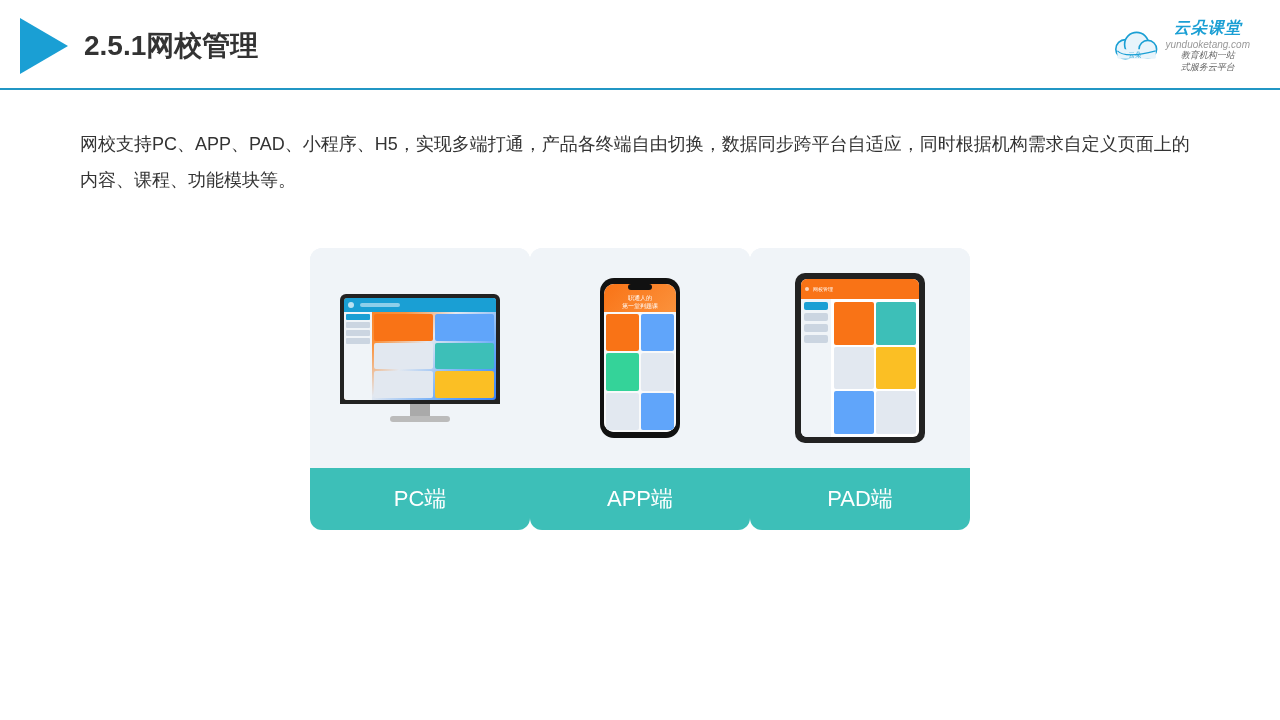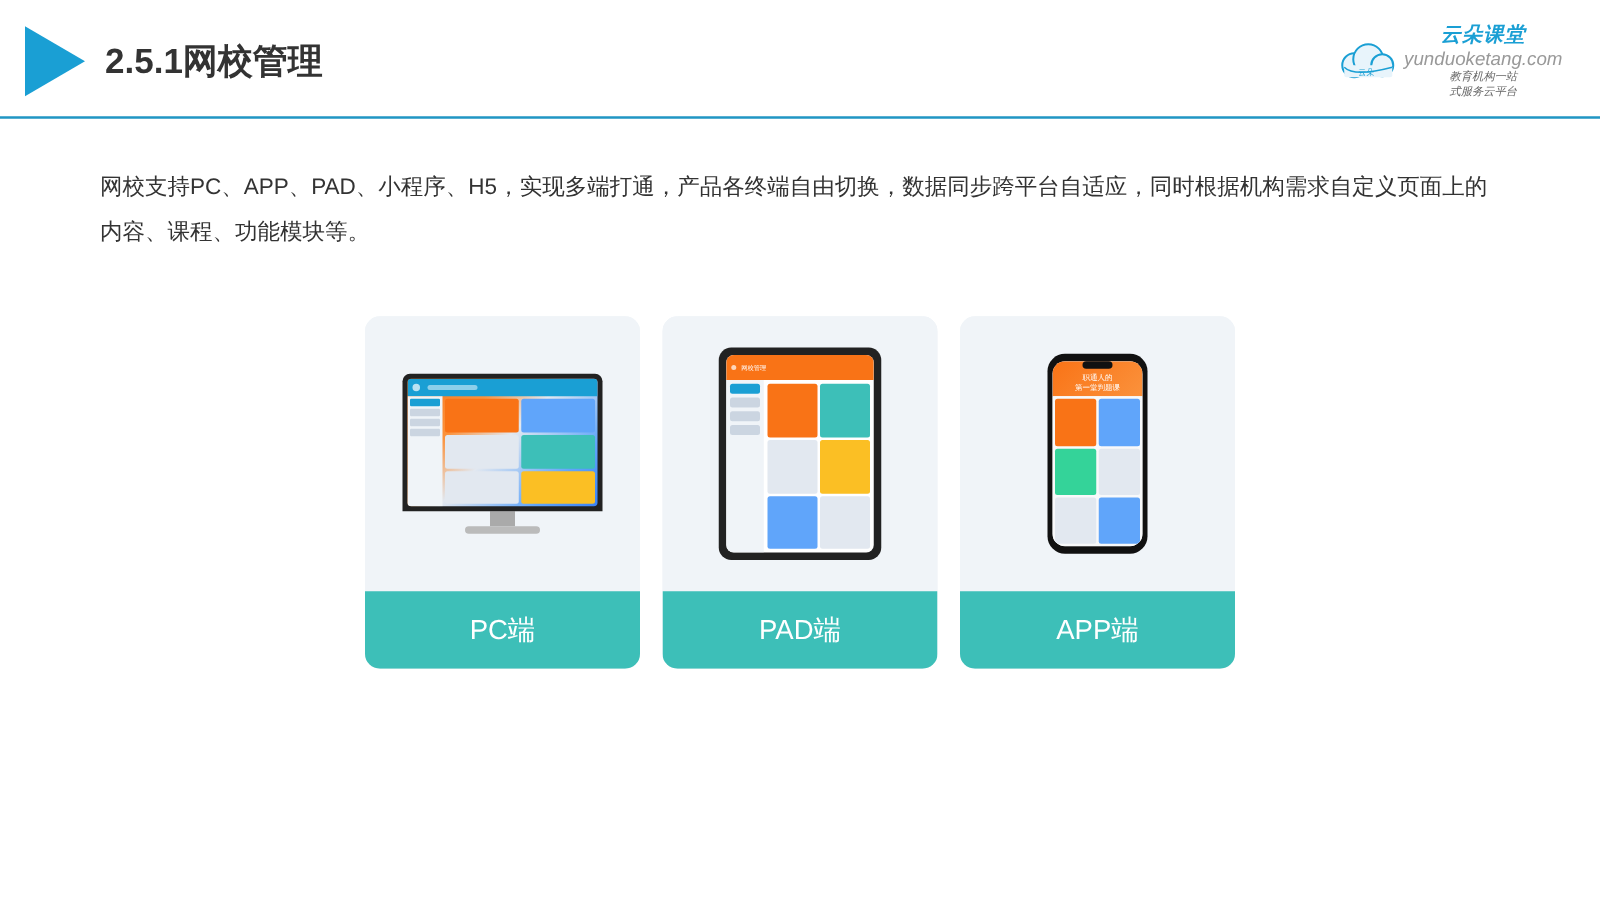--- a/index.html
+++ b/index.html
@@ -61,37 +61,36 @@
       color: #1a9fd4;
       font-weight: bold;
       letter-spacing: 1px;
     }
     .brand-tagline {
       font-size: 9px;
       color: #666;
       line-height: 1.3;
     }
     .brand-url {
-      font-size: 15px;
+      font-size: 10px;
       color: #999;
     }
 
     
     .description {
       padding: 36px 80px 20px 80px;
       font-size: 18px;
       line-height: 2;
       color: #333;
     }
 
     
     .cards-container {
       display: flex;
       justify-content: center;
-      gap: 18px;
       padding: 20px 50px;
       margin-top: 10px;
     }
 
     .card {
       width: 220px;
       border-radius: 12px;
       background: #f0f4f8;
       overflow: hidden;
       display: flex;
@@ -385,20 +384,42 @@
         </div>
         <div class="pc-stand-neck"></div>
         <div class="pc-stand-base"></div>
       </div>
     </div>
     <div class="card-label">PC端</div>
   </div>
 
   <div class="card">
     <div class="card-image-area">
+      <div class="phone-mockup">
+        <div class="phone-notch"></div>
+        <div class="phone-screen">
+          <div class="phone-screen-header">
+            <div style="color:white;font-size:6px;line-height:1.4;text-align:center;padding-top:8px;">职通人的<br>第一堂判题课</div>
+          </div>
+          <div class="phone-screen-body">
+            <div class="phone-cell orange"></div>
+            <div class="phone-cell blue"></div>
+            <div class="phone-cell green"></div>
+            <div class="phone-cell"></div>
+            <div class="phone-cell"></div>
+            <div class="phone-cell blue"></div>
+          </div>
+        </div>
+      </div>
+    </div>
+    <div class="card-label">APP端</div>
+  </div>
+
+  <div class="card">
+    <div class="card-image-area">
       <div class="tablet-mockup">
         <div class="tablet-screen">
           <div class="tablet-header">
             <div class="tablet-header-dot"></div>
             <div style="font-size:5px;color:white;margin-left:2px;">网校管理</div>
           </div>
           <div class="tablet-body">
             <div class="tablet-sidebar">
               <div class="tablet-sidebar-item active"></div>
               <div class="tablet-sidebar-item"></div>
@@ -413,37 +434,15 @@
               <div class="tablet-content-cell" style="background:#60a5fa;"></div>
               <div class="tablet-content-cell"></div>
             </div>
           </div>
         </div>
       </div>
     </div>
     <div class="card-label">PAD端</div>
   </div>
 
-  <div class="card">
-    <div class="card-image-area">
-      <div class="phone-mockup">
-        <div class="phone-notch"></div>
-        <div class="phone-screen">
-          <div class="phone-screen-header">
-            <div style="color:white;font-size:6px;line-height:1.4;text-align:center;padding-top:8px;">职通人的<br>第一堂判题课</div>
-          </div>
-          <div class="phone-screen-body">
-            <div class="phone-cell orange"></div>
-            <div class="phone-cell blue"></div>
-            <div class="phone-cell green"></div>
-            <div class="phone-cell"></div>
-            <div class="phone-cell"></div>
-            <div class="phone-cell blue"></div>
-          </div>
-        </div>
-      </div>
-    </div>
-    <div class="card-label">APP端</div>
-  </div>
-
 
 
 </div>
 
 </body></html>

